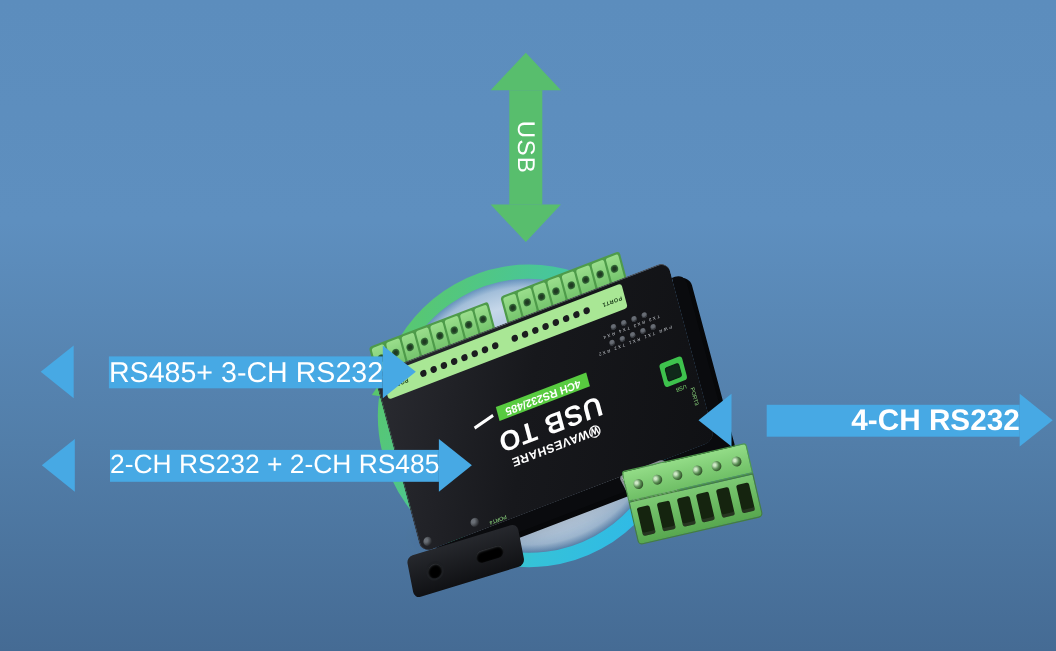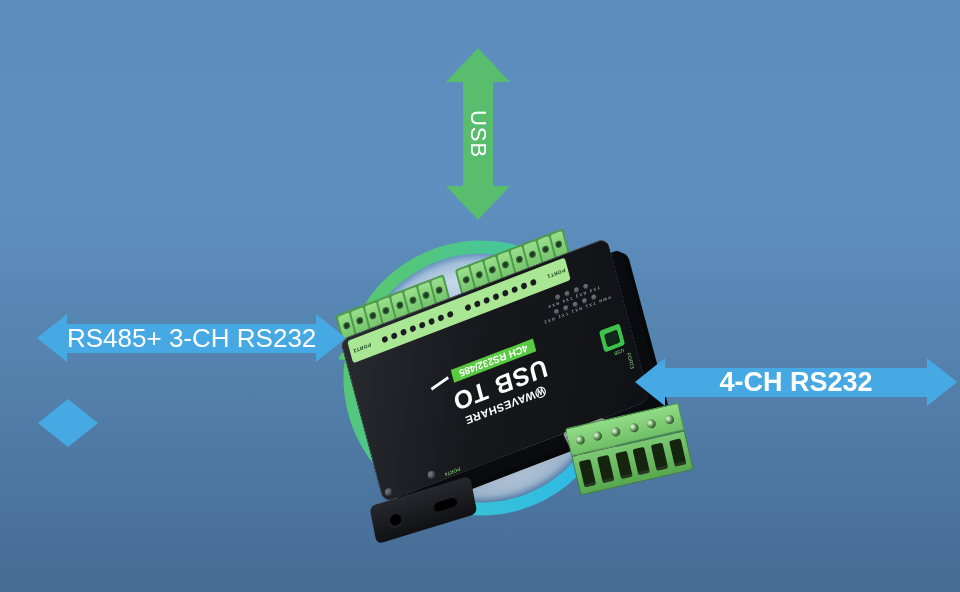--- a/index.html
+++ b/index.html
@@ -10,21 +10,21 @@
   .device-shadow{position:absolute;left:368px;top:428px;width:236px;height:64px;z-index:2;
          background:radial-gradient(ellipse at center,rgba(12,22,38,.45) 0%,rgba(12,22,38,0) 70%);
          filter:blur(6px);transform:rotate(-16deg);}
 
   
   .h-arrow{position:absolute;display:flex;align-items:center;z-index:4;--ac:#47a9e4;height:48px;}
   .h-arrow .tri-l{width:0;height:0;border-top:24px solid transparent;border-bottom:24px solid transparent;
                   border-right:30px solid var(--ac);}
   .h-arrow .tri-r{width:0;height:0;border-top:24px solid transparent;border-bottom:24px solid transparent;
                   border-left:30px solid var(--ac);}
-  .h-arrow .bar{flex:1;height:29px;background:var(--ac);display:flex;align-items:center;justify-content:center;}
+  .h-arrow .bar{flex:1;height:29px;background:var(--ac);display:flex;align-items:center;justify-content:flex-end;margin-left:32px;}
   .h-arrow .bar span{color:#fff;white-space:nowrap;}
   #arrow-left-1{left:37px;top:314px;width:303px;}
   #arrow-left-1 .bar span{font-size:26px;}
   #arrow-left-2{left:38px;top:399px;width:313px;}
   #arrow-left-2 .bar span{font-size:24px;}
   #arrow-right{left:635px;top:358px;width:322px;font-weight:bold;}
   #arrow-right .bar span{font-size:27px;}
 
   
   .v-arrow{position:absolute;left:446px;top:48px;width:64px;height:172px;z-index:4;
@@ -143,20 +143,23 @@
   <div class="h-arrow" id="arrow-left-1">
     <div class="tri-l"></div>
     <div class="bar">
       <span>RS485+ 3-CH RS232</span>
     </div>
     <div class="tri-r"></div>
   </div>
 
   <div class="h-arrow" id="arrow-left-2">
     <div class="tri-l"></div>
+    <div class="bar">
+      <span>2-CH RS232 + 2-CH RS485</span>
+    </div>
     <div class="tri-r"></div>
   </div>
 
   <div class="h-arrow" id="arrow-right">
     <div class="tri-l"></div>
     <div class="bar">
       <span>4-CH RS232</span>
     </div>
     <div class="tri-r"></div>
   </div>

